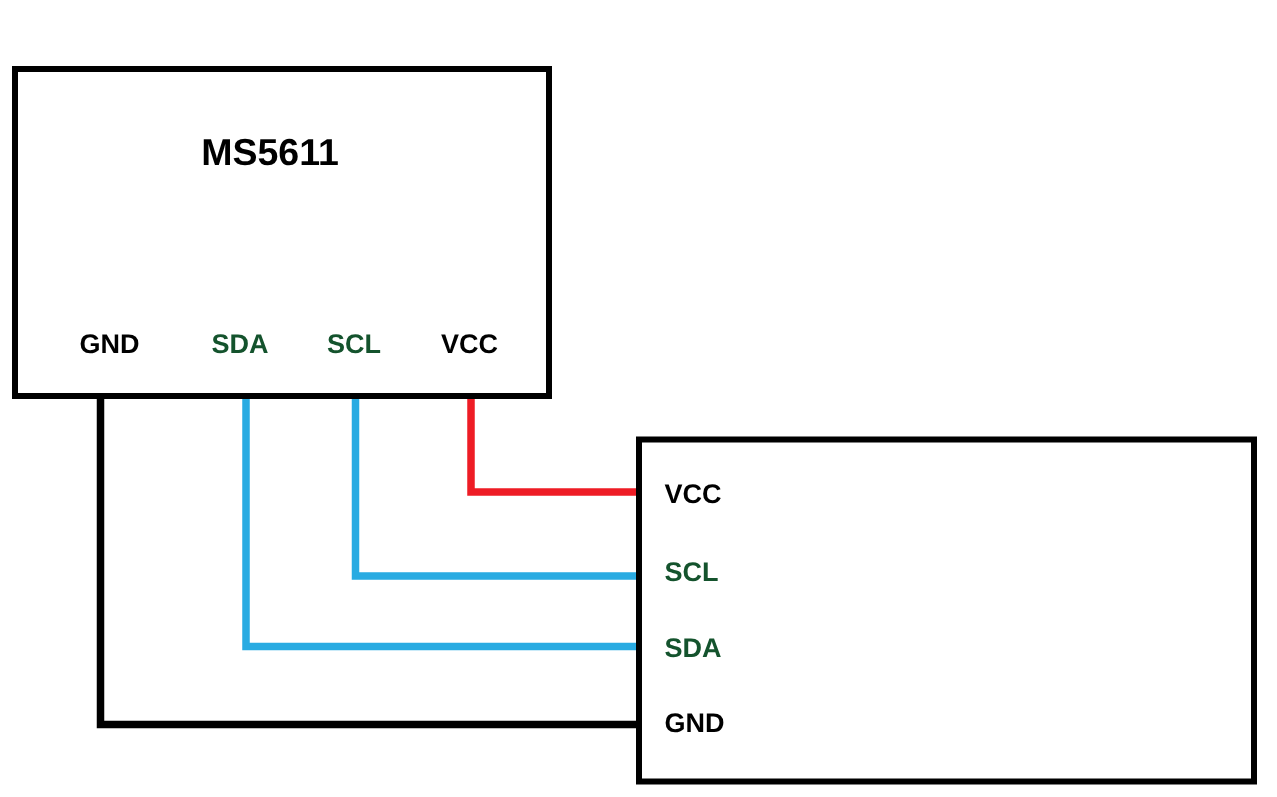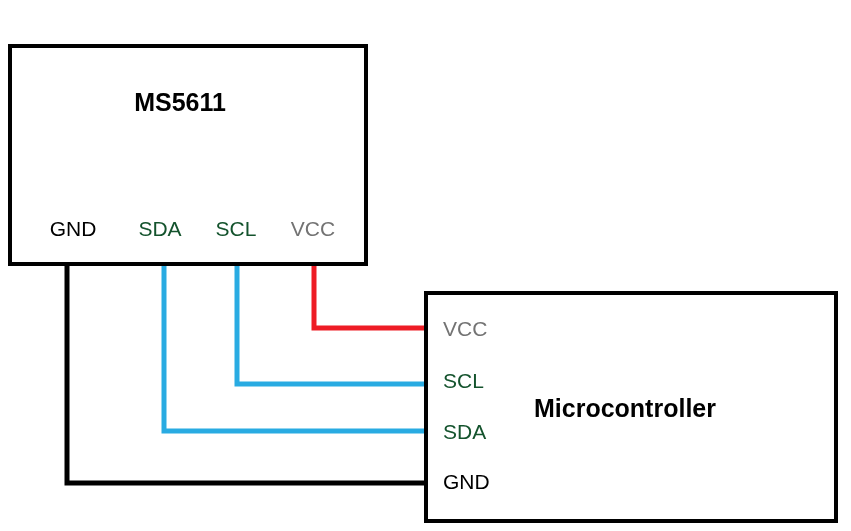--- a/index.html
+++ b/index.html
@@ -58,32 +58,32 @@
   .sensor-title {
     top: 40px;
     padding-right: 16px;
   }
   .mcu-title {
     top: 99px;
     padding-right: 12px;
   }
   .pin-label {
     position: absolute;
-    font-size: 21px;
-    font-weight: 400;
+    font-size: 18px;
+    font-weight: 700;
     line-height: 24px;
     white-space: nowrap;
   }
   .sensor-pin {
     top: 169px;
     transform: translateX(-50%);
   }
   .c-black { color: #000000; }
   .c-blue  { color: #14532d; }
-  .c-red   { color: #737373; }
+  .c-red   { color: #000000; }
 </style>
 </head>
 <body>
 
 <div class="canvas">
 
   <svg class="wires-svg" viewBox="0 0 851 531">
     <polyline points="67,230 67,483 426,483" stroke="#000000"></polyline>
     <polyline points="164,230 164,431 426,431" stroke="#29ABE2"></polyline>
     <polyline points="237,230 237,384 426,384" stroke="#29ABE2"></polyline>
@@ -92,20 +92,19 @@
 
   <div class="component-box sensor-box">
     <div class="box-title sensor-title">MS5611</div>
     <div class="pin-label sensor-pin c-black" style="left:61px;">GND</div>
     <div class="pin-label sensor-pin c-blue" style="left:148px;">SDA</div>
     <div class="pin-label sensor-pin c-blue" style="left:224px;">SCL</div>
     <div class="pin-label sensor-pin c-red" style="left:301px;">VCC</div>
   </div>
 
   <div class="component-box mcu-box">
-    <div class="box-title mcu-title">Microcontroller</div>
     <div class="pin-label c-red" style="left:15px; top:22px;">VCC</div>
     <div class="pin-label c-blue" style="left:15px; top:74px;">SCL</div>
     <div class="pin-label c-blue" style="left:15px; top:125px;">SDA</div>
     <div class="pin-label c-black" style="left:15px; top:175px;">GND</div>
   </div>
 
 </div>
 
 </body></html>

